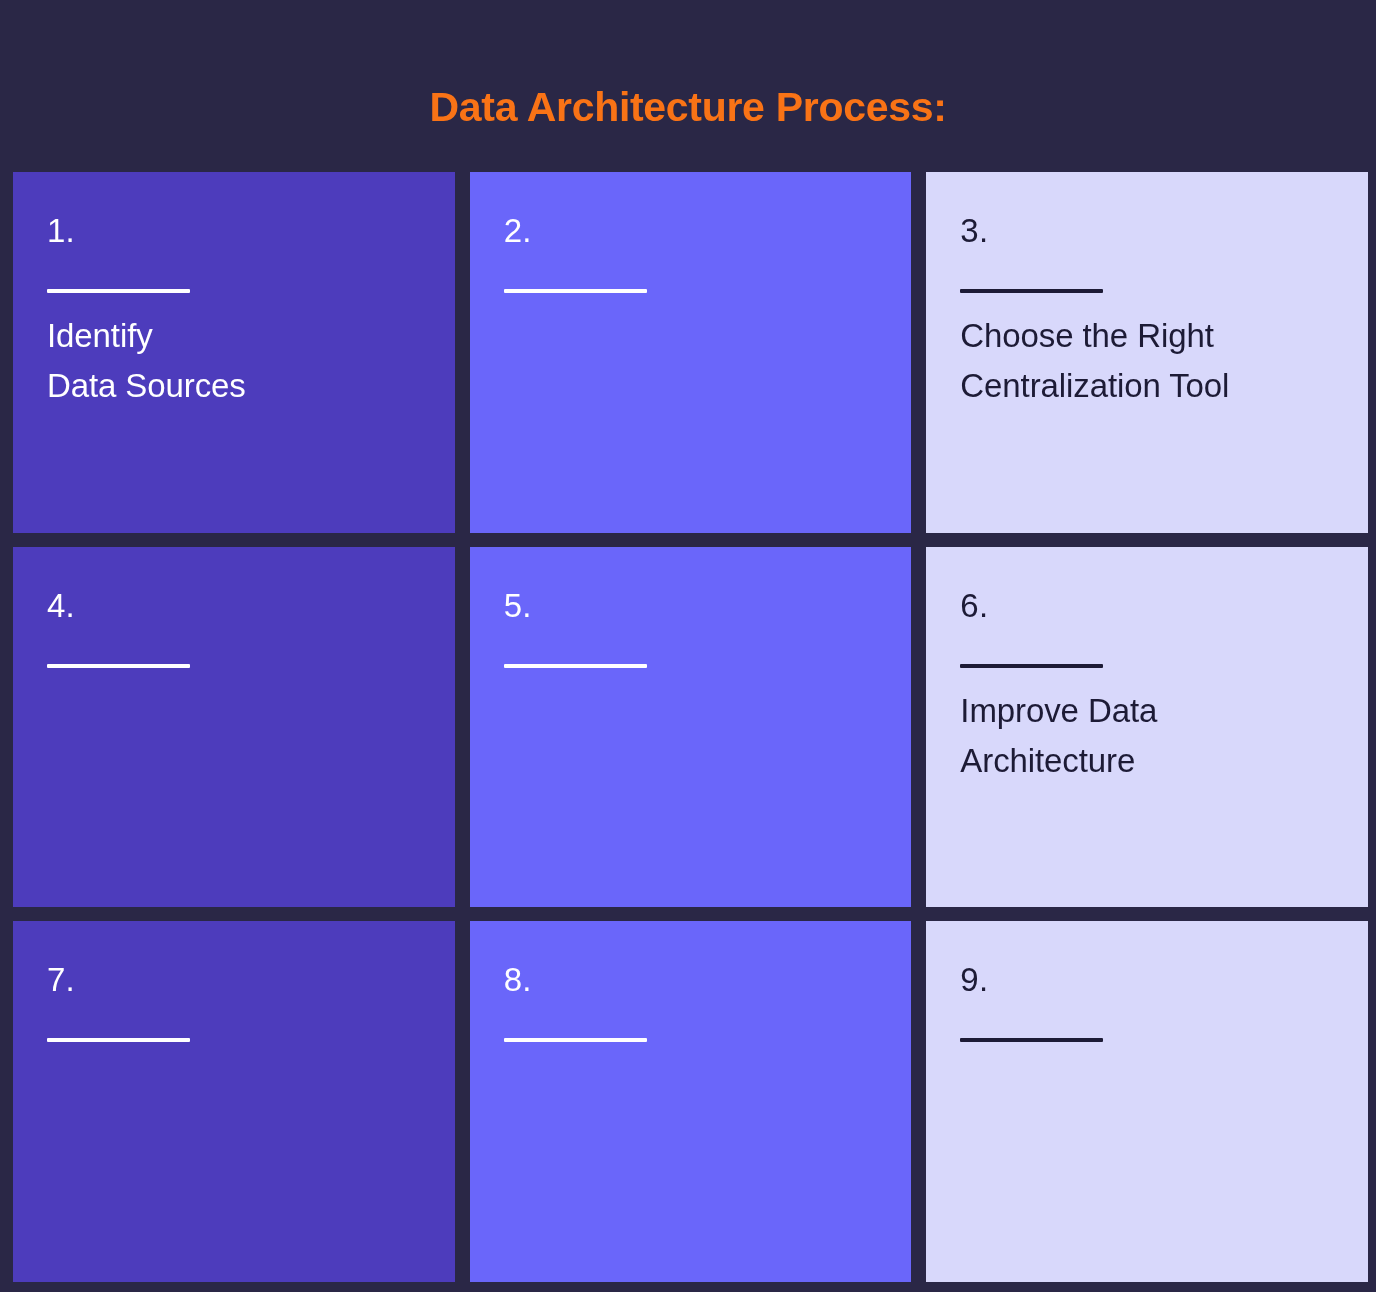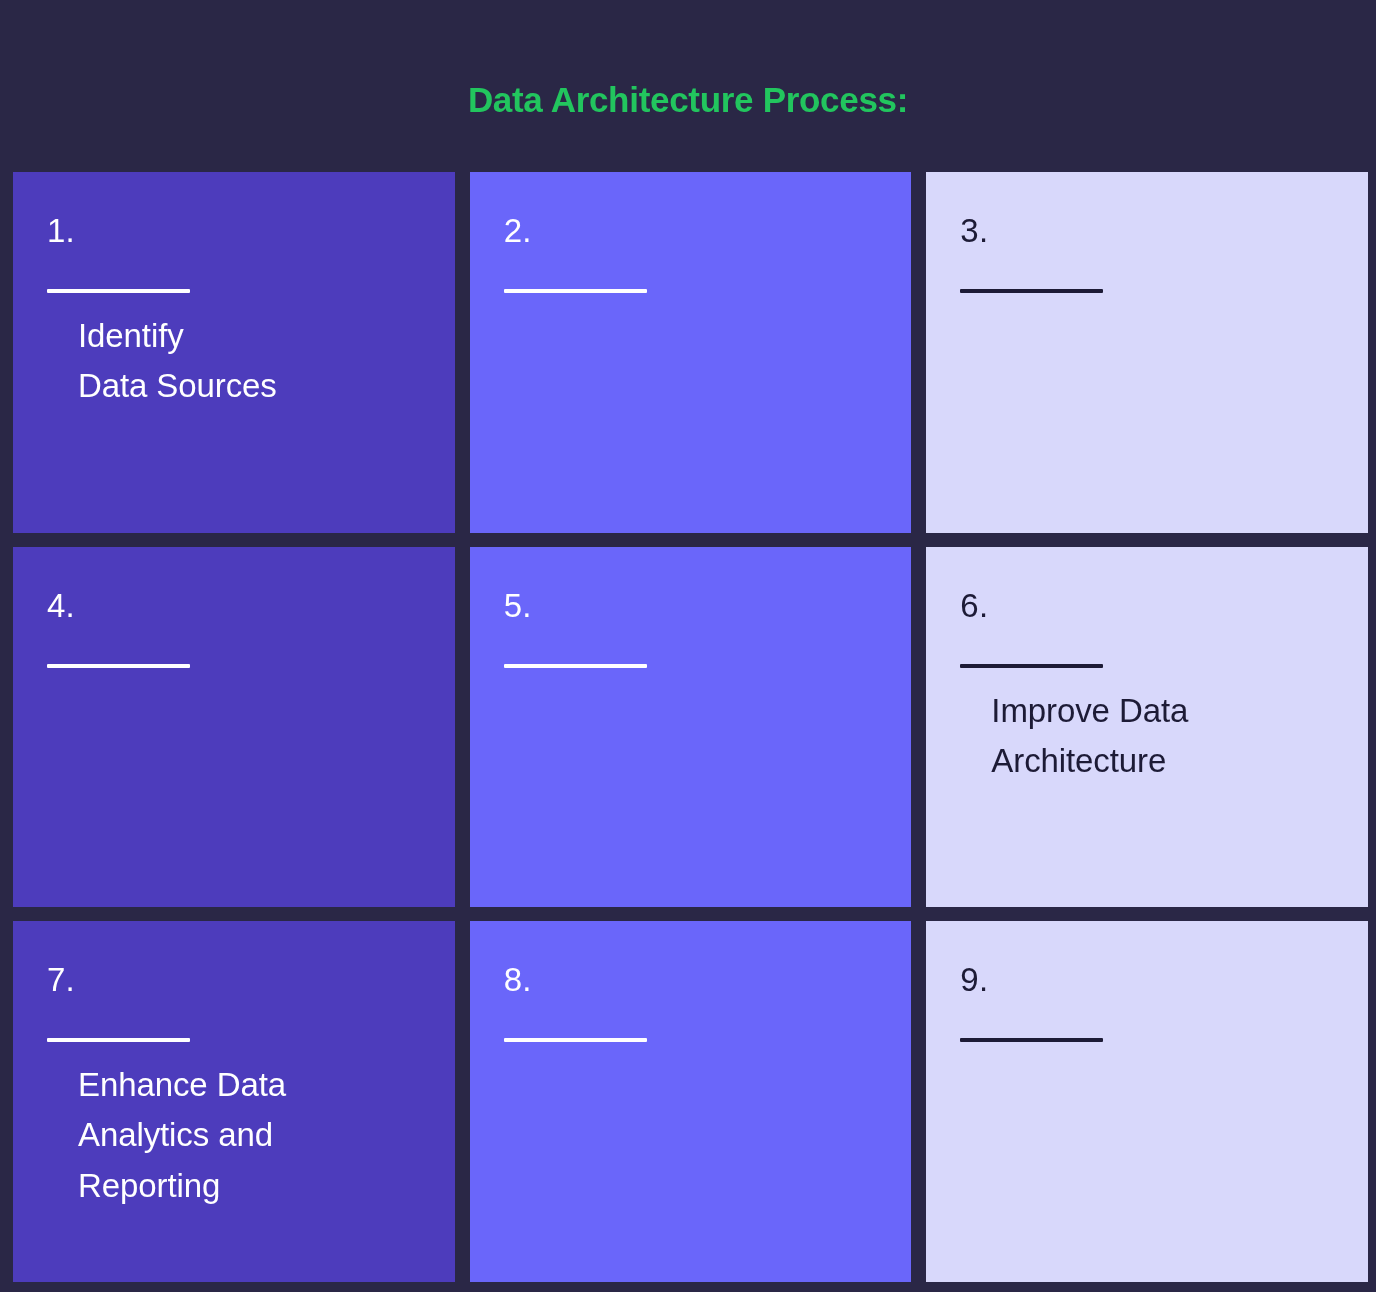--- a/index.html
+++ b/index.html
@@ -19,22 +19,22 @@
     height: 1292px;
     background: #2a2746;
     box-sizing: border-box;
   }
   .poster-title {
     position: absolute;
     top: 56px;
     left: 0;
     width: 1376px;
     text-align: center;
-    color: #22c55e;
-    font-size: 35px;
+    color: #f97316;
+    font-size: 41px;
     font-weight: bold;
     letter-spacing: -0.3px;
     line-height: 1.2;
   }
   .grid {
     position: absolute;
     top: 172px;
     left: 13px;
     width: 1355px;
     height: 1110px;
@@ -82,21 +82,20 @@
   .tone-light .cell-rule {
     background: #1d1b36;
   }
   .cell-label {
     margin-top: 18px;
     font-size: 33px;
     font-weight: normal;
     line-height: 1.52;
     letter-spacing: -0.1px;
     white-space: pre-line;
-    margin-left: 31px;
   }
 </style>
 </head>
 <body>
 
 <div class="poster">
 
   <h1 class="poster-title">Data Architecture Process:</h1>
 
   <div class="grid">
@@ -109,20 +108,22 @@
     </div>
 
     <div class="cell tone-mid">
       <div class="cell-number">2.</div>
       <div class="cell-rule"></div>
     </div>
 
     <div class="cell tone-light">
       <div class="cell-number">3.</div>
       <div class="cell-rule"></div>
+      <div class="cell-label">Choose the Right
+Centralization Tool</div>
     </div>
 
     <div class="cell tone-dark">
       <div class="cell-number">4.</div>
       <div class="cell-rule"></div>
     </div>
 
     <div class="cell tone-mid">
       <div class="cell-number">5.</div>
       <div class="cell-rule"></div>
@@ -131,23 +132,20 @@
     <div class="cell tone-light">
       <div class="cell-number">6.</div>
       <div class="cell-rule"></div>
       <div class="cell-label">Improve Data
 Architecture</div>
     </div>
 
     <div class="cell tone-dark">
       <div class="cell-number">7.</div>
       <div class="cell-rule"></div>
-      <div class="cell-label">Enhance Data
-Analytics and
-Reporting</div>
     </div>
 
     <div class="cell tone-mid">
       <div class="cell-number">8.</div>
       <div class="cell-rule"></div>
     </div>
 
     <div class="cell tone-light">
       <div class="cell-number">9.</div>
       <div class="cell-rule"></div>

